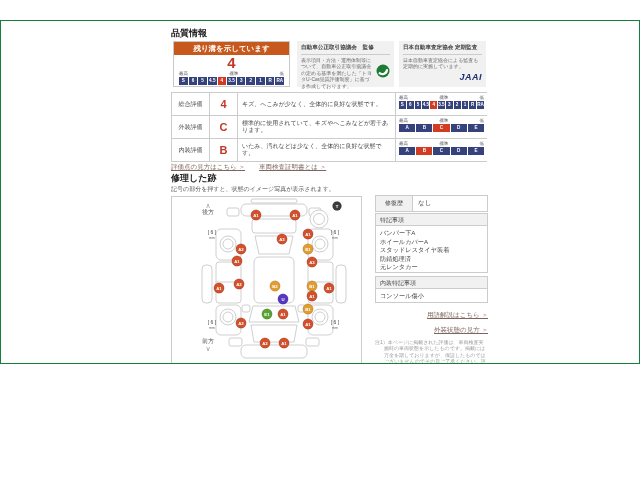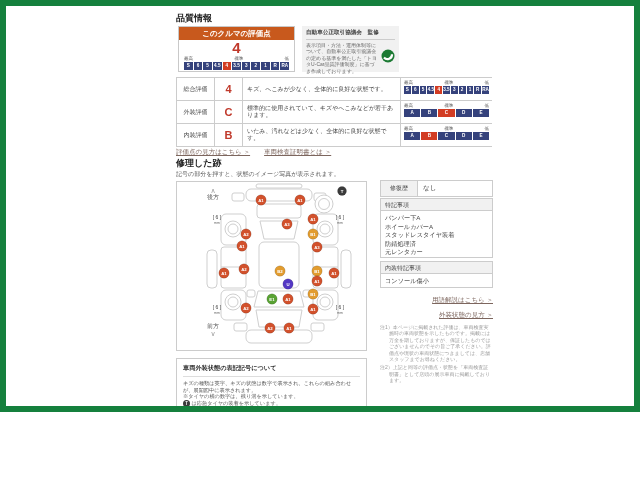--- a/index.html
+++ b/index.html
@@ -1,17 +1,17 @@
 <!DOCTYPE html>
 <html><head>
 <meta charset="utf-8">
 <style>
   html,body{margin:0;padding:0;background:#fff;}
-  #page{position:relative;width:640px;height:412px;background:#fff;border:6px solid #15803d;
-        box-sizing:border-box;font-family:"Liberation Sans",sans-serif;color:#333;overflow:hidden;}
+  #page{position:relative;width:640px;height:344px;background:#fff;border:1px solid #15803d;
+        box-sizing:border-box;font-family:"Liberation Sans",sans-serif;color:#333;overflow:hidden;margin-top:20px;}
 
   .page-title{position:absolute;left:170px;top:6px;font-size:9px;font-weight:bold;color:#222;}
 
   
   .score-box{position:absolute;left:172px;top:20px;width:117px;height:46px;border:1px solid #c9c9c9;
              background:#fff;box-sizing:border-box;}
   .score-box-header{background:#c8591d;color:#fff;font-size:7.5px;font-weight:bold;text-align:center;
                     height:13px;line-height:13px;}
   .score-value{text-align:center;font-size:15px;font-weight:bold;color:#c0392b;line-height:16px;}
   .score-scale{padding:0 5px;}
@@ -103,21 +103,21 @@
   .sb-notes div{padding-left:9px;text-indent:-9px;margin-bottom:2px;}
 </style>
 </head>
 <body>
 
 <div id="page">
 
   <div class="page-title">品質情報</div>
 
   <div class="score-box">
-    <div class="score-box-header">このクルマの評価点</div>
+    <div class="score-box-header">残り溝を示しています</div>
     <div class="score-value">4</div>
     <div class="score-scale">
         <div class="scale-labels">
           <span>最高</span>
           <span>標準</span>
           <span>低</span>
         </div>
         <div class="scale-cells">
           <span class="scale-cell">S</span>
           <span class="scale-cell">6</span>
@@ -140,20 +140,25 @@
       <div class="panel-body">表示項目・方法・運用体制等について、自動車公正取引協議会の定める基準を満たした「トヨタU-Car品質評価制度」に基づき作成しております。</div>
       <span class="aftc-logo">
         <svg width="14" height="14" viewBox="0 0 14 14">
           <circle cx="7" cy="7" r="6.5" fill="#1c7a33"></circle>
           <path d="M3 8.6 a4.6 4.6 0 0 0 8 -3.4" stroke="#fff" stroke-width="2.2" fill="none"></path>
         </svg>
       </span>
     </div>
   </div>
 
+  <div class="panel panel-jaai">
+    <div class="panel-title">日本自動車査定協会 定期監査</div>
+    <div class="panel-body">日本自動車査定協会による監査も定期的に実施しています。</div>
+    <div class="jaai-logo">JAAI</div>
+  </div>
 
   <div class="eval-table" id="eval-table">
       <div class="eval-row">
         <div class="eval-cell ec-label">総合評価</div>
         <div class="eval-cell ec-value">4</div>
         <div class="eval-cell ec-desc">キズ、へこみが少なく、全体的に良好な状態です。</div>
         <div class="eval-cell ec-scale">
           <div class="scale-labels">
             <span>最高</span>
             <span>標準</span>

